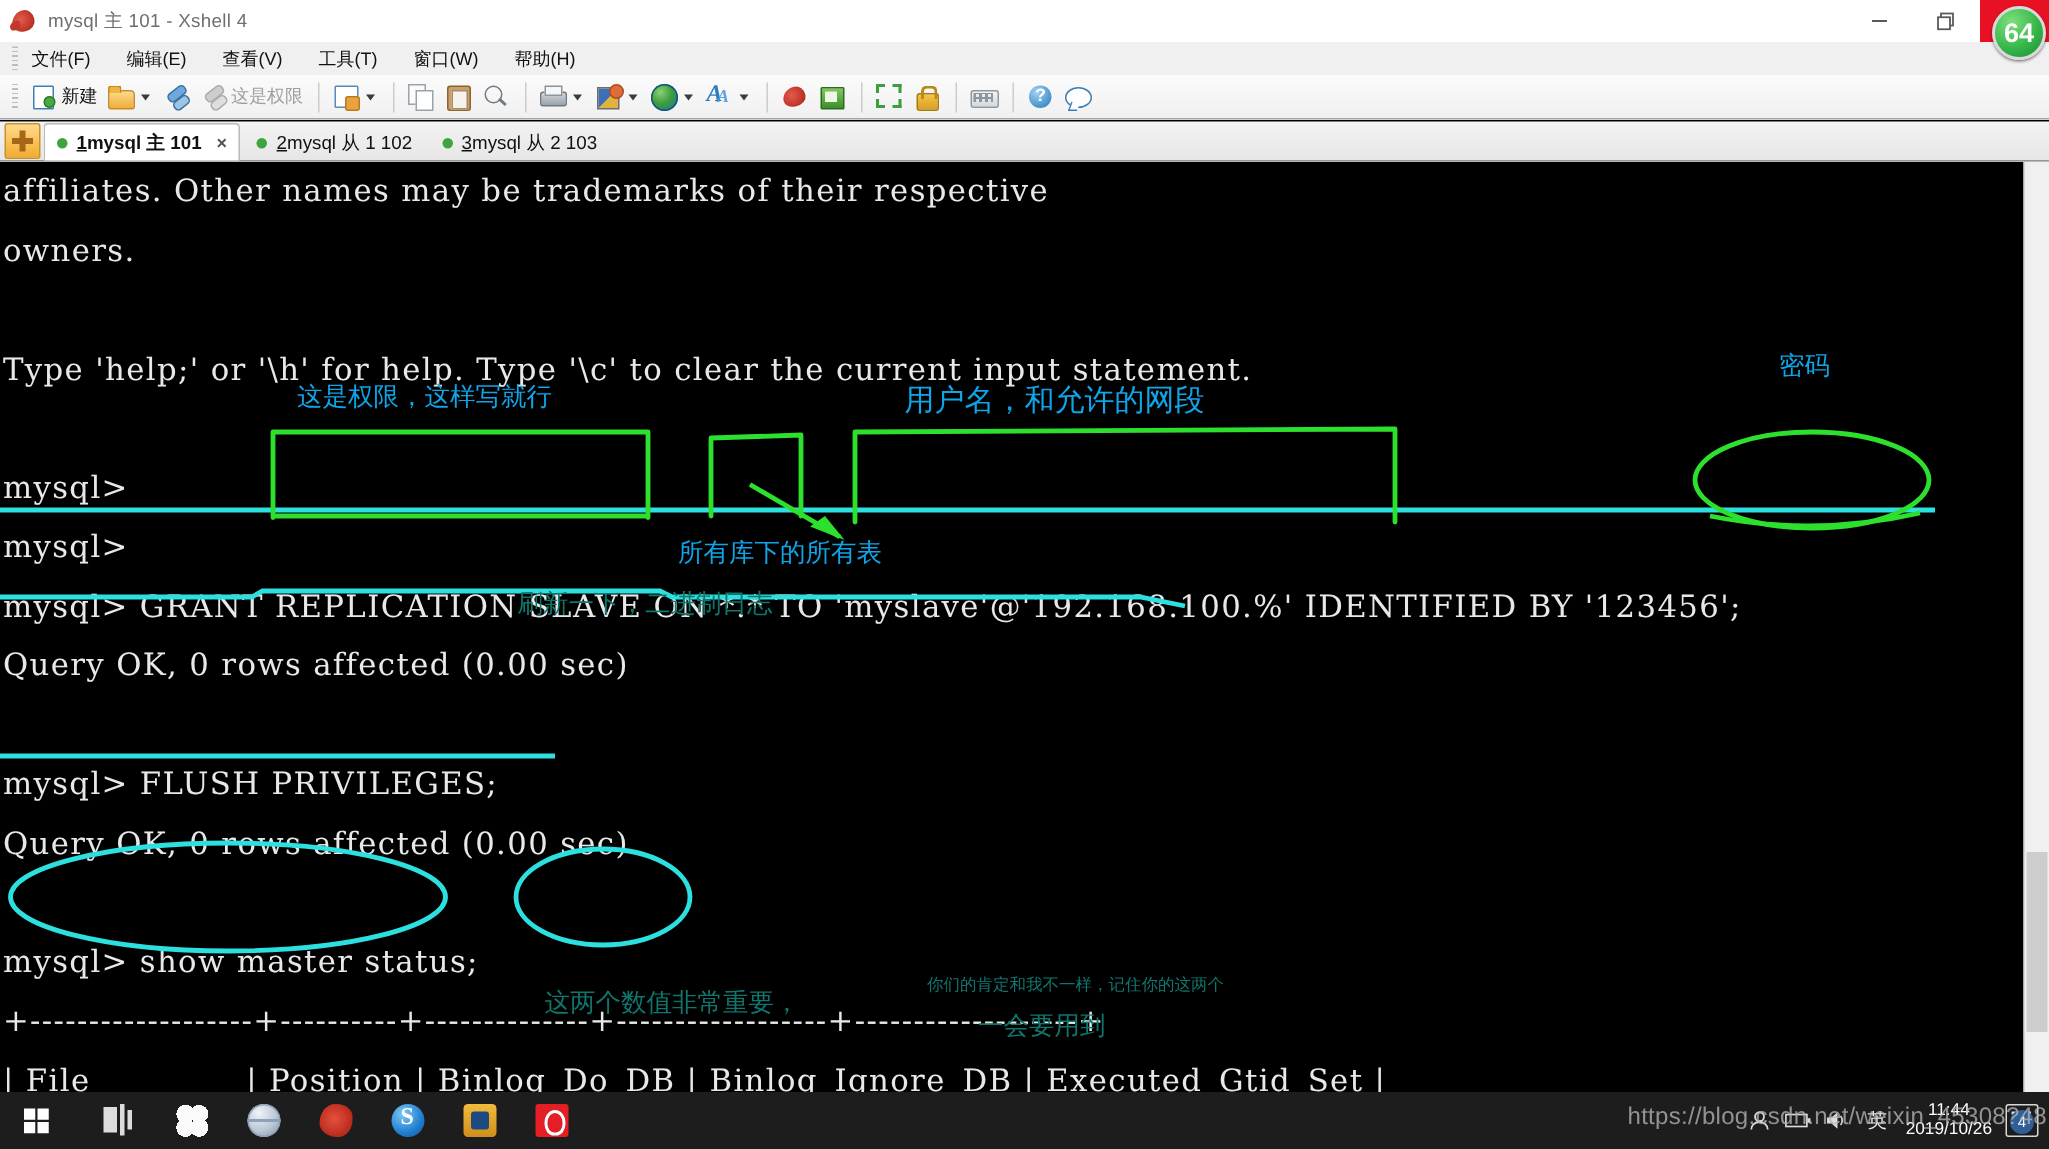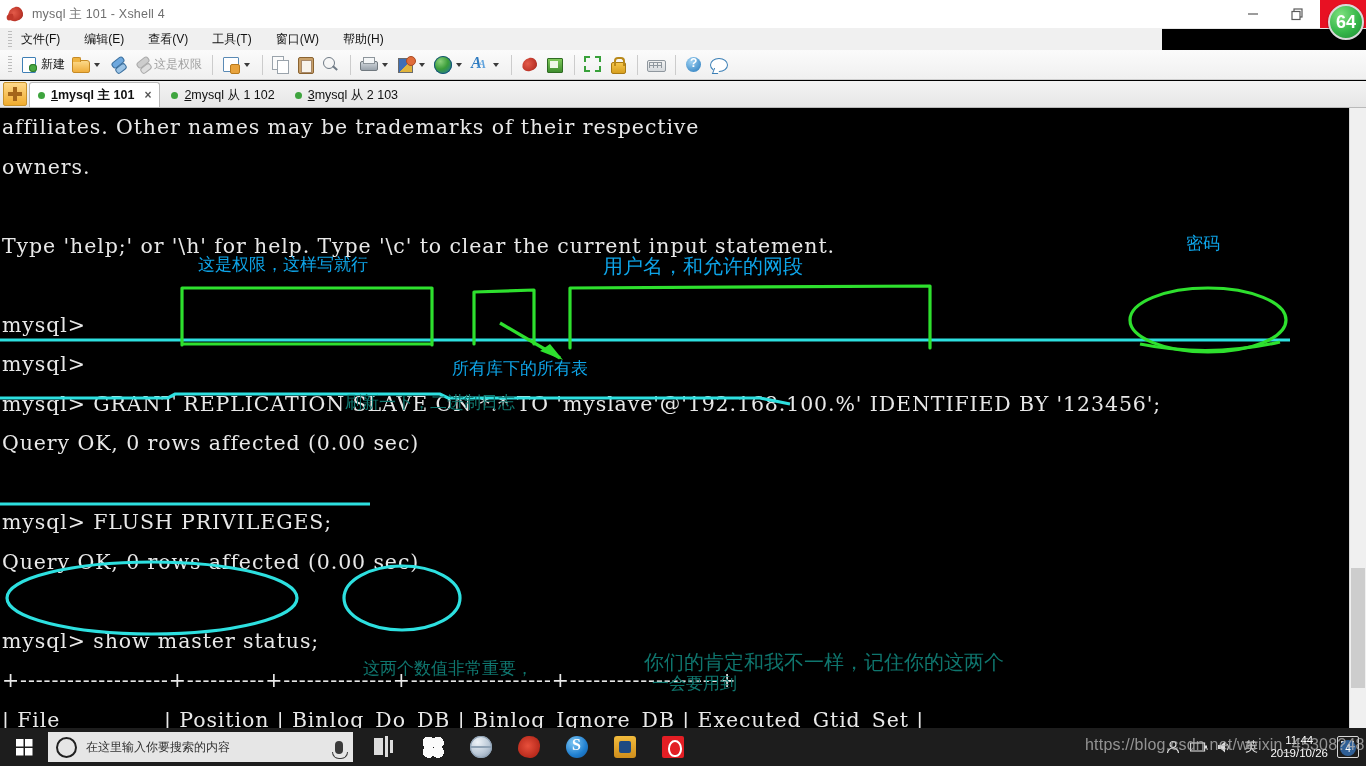--- a/index.html
+++ b/index.html
@@ -29,21 +29,21 @@
     background:#c1382b;border-radius:60% 20% 50% 40%;
   }
   .tb-title{font-size:12.5px;color:#6f6f6f;letter-spacing:.2px;}
   .wincontrols{position:absolute;right:0;top:0;height:28px;display:flex;}
   .wc{width:45px;height:28px;display:flex;align-items:center;justify-content:center;}
   .wc.close{width:46px;background:#e81123;}
   .wc svg{display:block;}
 
   
   .menubar{
-    position:absolute;left:0;top:28px;width:1162px;height:22px;
+    position:absolute;left:0;top:28px;width:1366px;height:22px;
     background:#f0f0f0;display:flex;align-items:center;padding-left:8px;
     box-sizing:border-box;
   }
   .menubar .grip{
     width:4px;height:16px;margin-right:6px;
     background:repeating-linear-gradient(to bottom,#bdbdbd 0 1px,transparent 1px 3px);
   }
   .menu-item{font-size:12px;color:#111;margin-right:18px;padding:1px 3px;white-space:nowrap;}
 
   
@@ -415,38 +415,33 @@
 
       <ellipse cx="402" cy="490" rx="58" ry="32" stroke="#2de0e0" stroke-width="3.2" fill="none"></ellipse>
     </svg>
 
     <span class="anno green" style="left:198px;top:145px;font-size:17px;">这是权限，这样写就行</span>
     <span class="anno green" style="left:603px;top:145px;font-size:20px;">用户名，和允许的网段</span>
     <span class="anno green" style="left:1186px;top:124px;font-size:17px;">密码</span>
     <span class="anno green" style="left:452px;top:249px;font-size:17px;">所有库下的所有表</span>
     <span class="anno yellow" style="left:345px;top:283px;font-size:17px;">刷新一下，二进制日志</span>
     <span class="anno yellow" style="left:363px;top:549px;font-size:17px;">这两个数值非常重要，</span>
-    <span class="anno yellow" style="left:644px;top:541px;font-size:20px;">你们的肯定和我不一样，记住你的这两个</span>
+    <span class="anno yellow" style="left:618px;top:541px;font-size:11px;">你们的肯定和我不一样，记住你的这两个</span>
     <span class="anno yellow" style="left:652px;top:564px;font-size:17px;">一会要用到</span>
   </div>
 
   <div class="vscroll">
     <div class="thumb"></div>
   </div>
 
   <div class="badge64">64</div>
 
   <div class="taskbar">
     <div class="startbtn">
       <span class="winlogo"></span>
-    </div>
-    <div class="searchbox">
-      <span class="cortana"></span>
-      <span class="ph">在这里输入你要搜索的内容</span>
-      <span class="mic"></span>
     </div>
     <div class="tb-tasks">
       <div class="tbi">
           <span class="g taskview"></span>
         </div>
       <div class="tbi">
           <span class="g fan"></span>
         </div>
       <div class="tbi">
           <span class="g globe2"></span>

